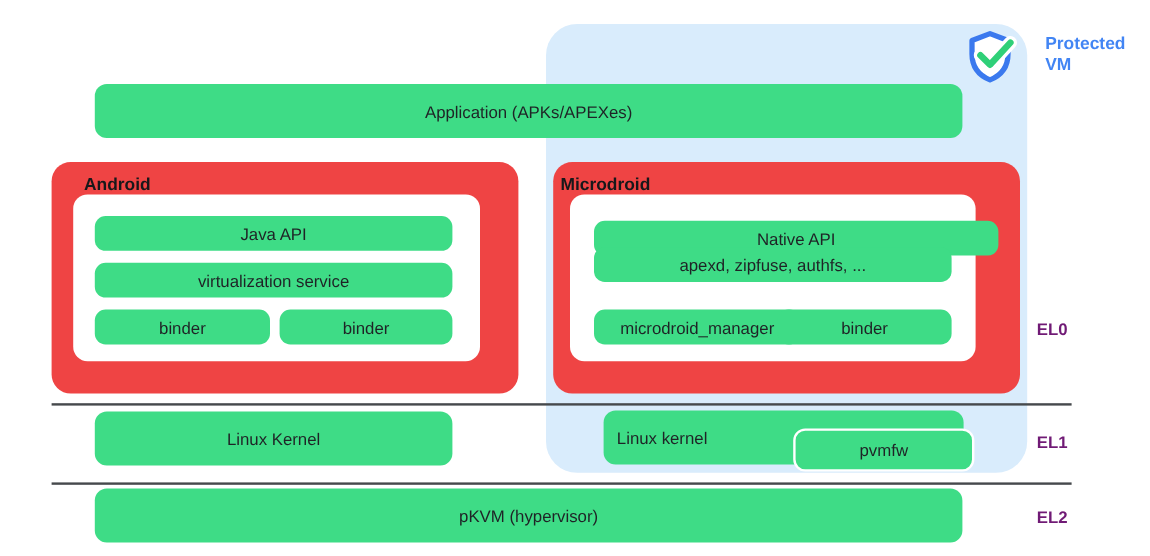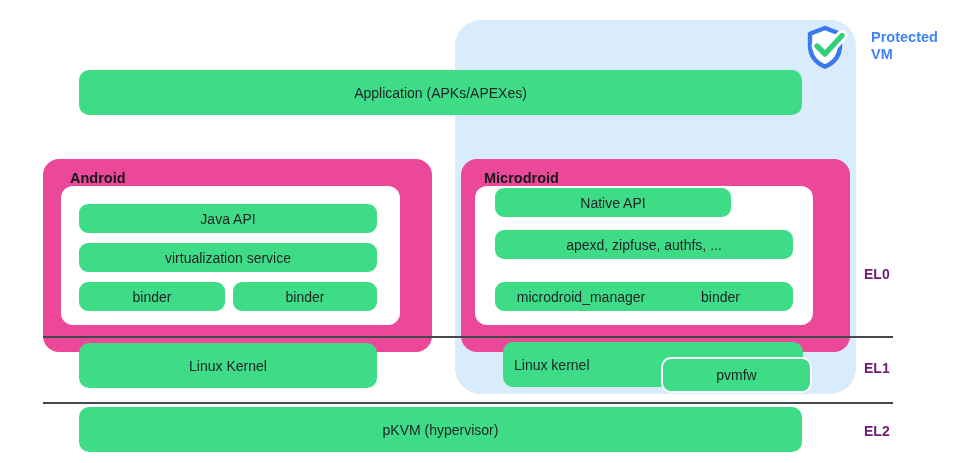--- a/index.html
+++ b/index.html
@@ -18,21 +18,21 @@
     position:absolute;
     background:#3edc86;
     border-radius:9px;
     display:flex;align-items:center;justify-content:center;
     font-size:14px;color:#1f2326;
     box-sizing:border-box;
   }
   .bar.big{border-radius:10px;}
   .group{
     position:absolute;top:135px;width:389px;height:193px;
-    background:#ec4899;border-radius:16px;margin-top:24px;
+    background:#ef4444;border-radius:16px;
   }
   .group-title{
     position:absolute;left:27px;top:11px;
     font-size:14.5px;font-weight:bold;color:#17181a;
   }
   .inner{
     position:absolute;top:27px;height:139px;
     background:#ffffff;border-radius:12px;
   }
   .el-label{
@@ -71,23 +71,23 @@
     <div class="group-title">Android</div>
     <div class="inner" style="left:18px;width:339px;">
       <div class="bar" style="left:18px;top:18px;width:298px;height:29px;">Java API</div>
       <div class="bar" style="left:18px;top:57px;width:298px;height:29px;">virtualization service</div>
       <div class="bar" style="left:18px;top:96px;width:146px;height:29px;">binder</div>
       <div class="bar" style="left:172px;top:96px;width:144px;height:29px;">binder</div>
     </div>
   </div>
 
   <div class="group" style="left:461px;">
-    <div class="group-title" style="left:23px;">Microdroid</div>
+    <div class="group-title" style="left:6px;">Microdroid</div>
     <div class="inner" style="left:14px;width:338px;">
-      <div class="bar" style="left:20px;top:2px;width:236px;height:29px;">Native API</div>
+      <div class="bar" style="left:20px;top:22px;width:337px;height:29px;">Native API</div>
       <div class="bar" style="left:20px;top:44px;width:298px;height:29px;">apexd, zipfuse, authfs, ...</div>
       <div class="bar" style="left:20px;top:96px;width:172px;height:29px;">microdroid_manager</div>
       <div class="bar" style="left:173px;top:96px;width:145px;height:29px;">binder</div>
     </div>
   </div>
 
   <div class="el-label" style="top:266px;">EL0</div>
 
   <div class="hline" style="top:336px;"></div>
 

